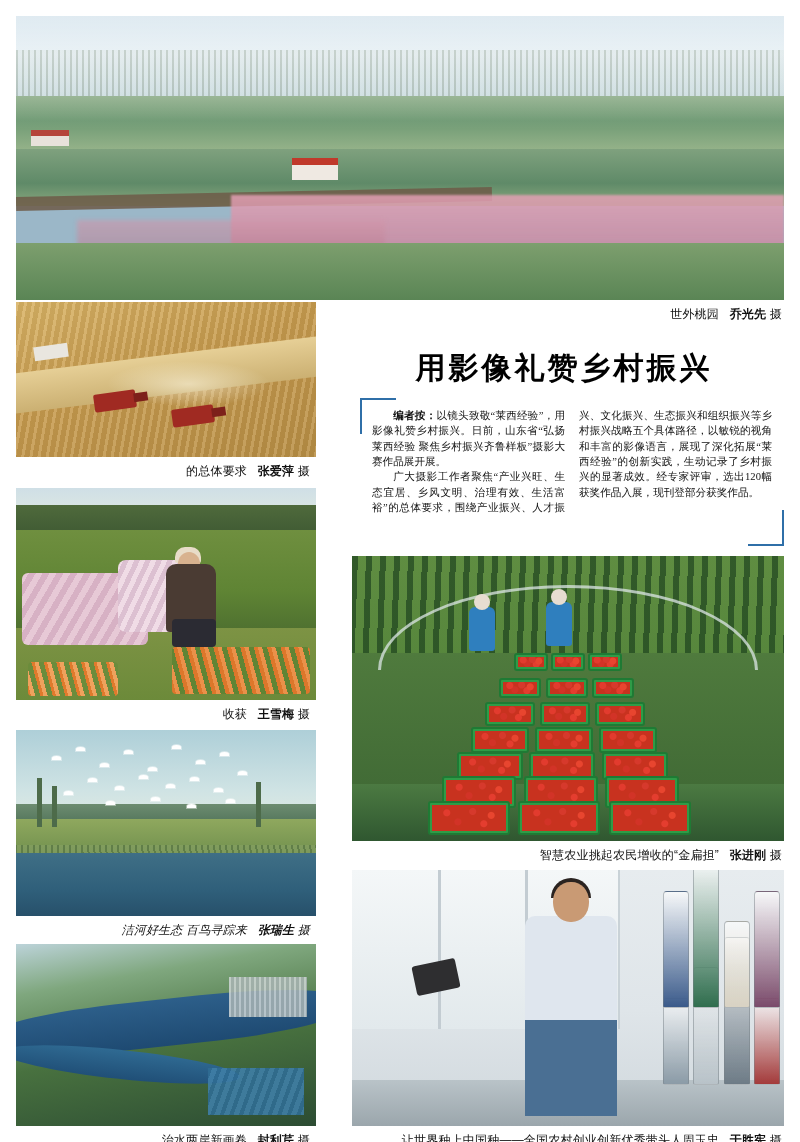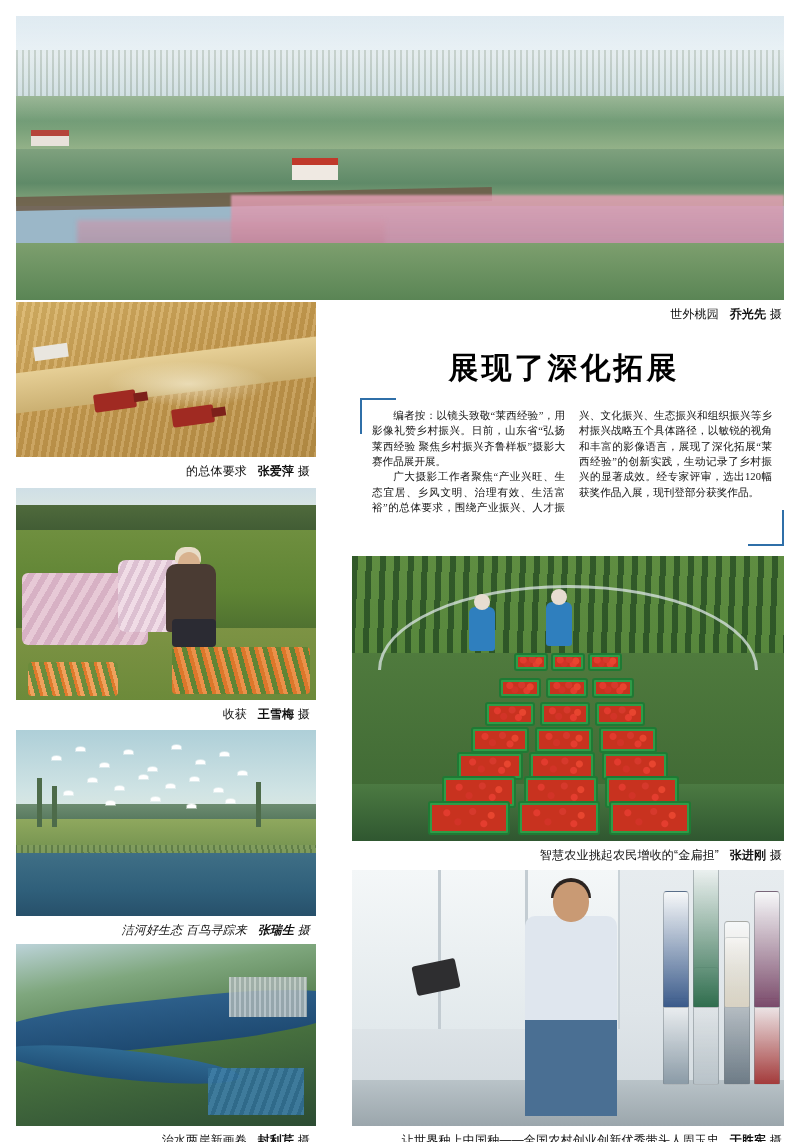--- a/index.html
+++ b/index.html
@@ -259,21 +259,21 @@
     line-height: 1.45;
     color: #111;
     column-count: 2;
     column-gap: 14px;
   }
   #editor-note:before, #editor-note:after {
     content:""; position:absolute; width:34px; height:34px;
   }
   #editor-note:before { left:0; top:0; border-left:2px solid #2f6fa8; border-top:2px solid #2f6fa8; }
   #editor-note:after { right:0; bottom:0; border-right:2px solid #2f6fa8; border-bottom:2px solid #2f6fa8; }
-  #editor-note .lead { font-weight: normal; }
+  #editor-note .lead { font-weight: bold; }
   #editor-note p { text-indent: 2em; text-align: justify; }
 
   
   #photo-tomato { left: 352px; top: 556px; width: 432px; height: 285px; }
   #photo-tomato .bg {
     position:absolute; inset:0;
     background: linear-gradient(180deg,#6b8f4e 0%, #4f7a3d 35%, #3c6533 100%);
   }
   #photo-tomato .canopy {
     position:absolute; left:0; top:0; width:100%; height:34%;
@@ -463,21 +463,21 @@
     <div class="town"></div>
     <div class="pond"></div>
   </div>
   <div class="caption" id="cap-river">
     <span class="cap-text">治水两岸新画卷</span>
     &nbsp;
     <span class="cap-author">封利芹</span>
     <span class="cap-shot">摄</span>
   </div>
 
-  <div id="headline">展现了深化拓展</div>
+  <div id="headline">用影像礼赞乡村振兴</div>
 
   <div id="editor-note">
     <p><span class="lead">编者按：</span><span>以镜头致敬“莱西经验”，用影像礼赞乡村振兴。日前，山东省“弘扬莱西经验 聚焦乡村振兴齐鲁样板”摄影大赛作品展开展。</span></p>
     <p>广大摄影工作者聚焦“产业兴旺、生态宜居、乡风文明、治理有效、生活富裕”的总体要求，围绕产业振兴、人才振兴、文化振兴、生态振兴和组织振兴等乡村振兴战略五个具体路径，以敏锐的视角和丰富的影像语言，展现了深化拓展“莱西经验”的创新实践，生动记录了乡村振兴的显著成效。经专家评审，选出120幅获奖作品入展，现刊登部分获奖作品。</p>
   </div>
 
   <div class="photo" id="photo-tomato">
     <div class="bg"></div>
     <div class="canopy"></div>
     <div class="arch"></div>

